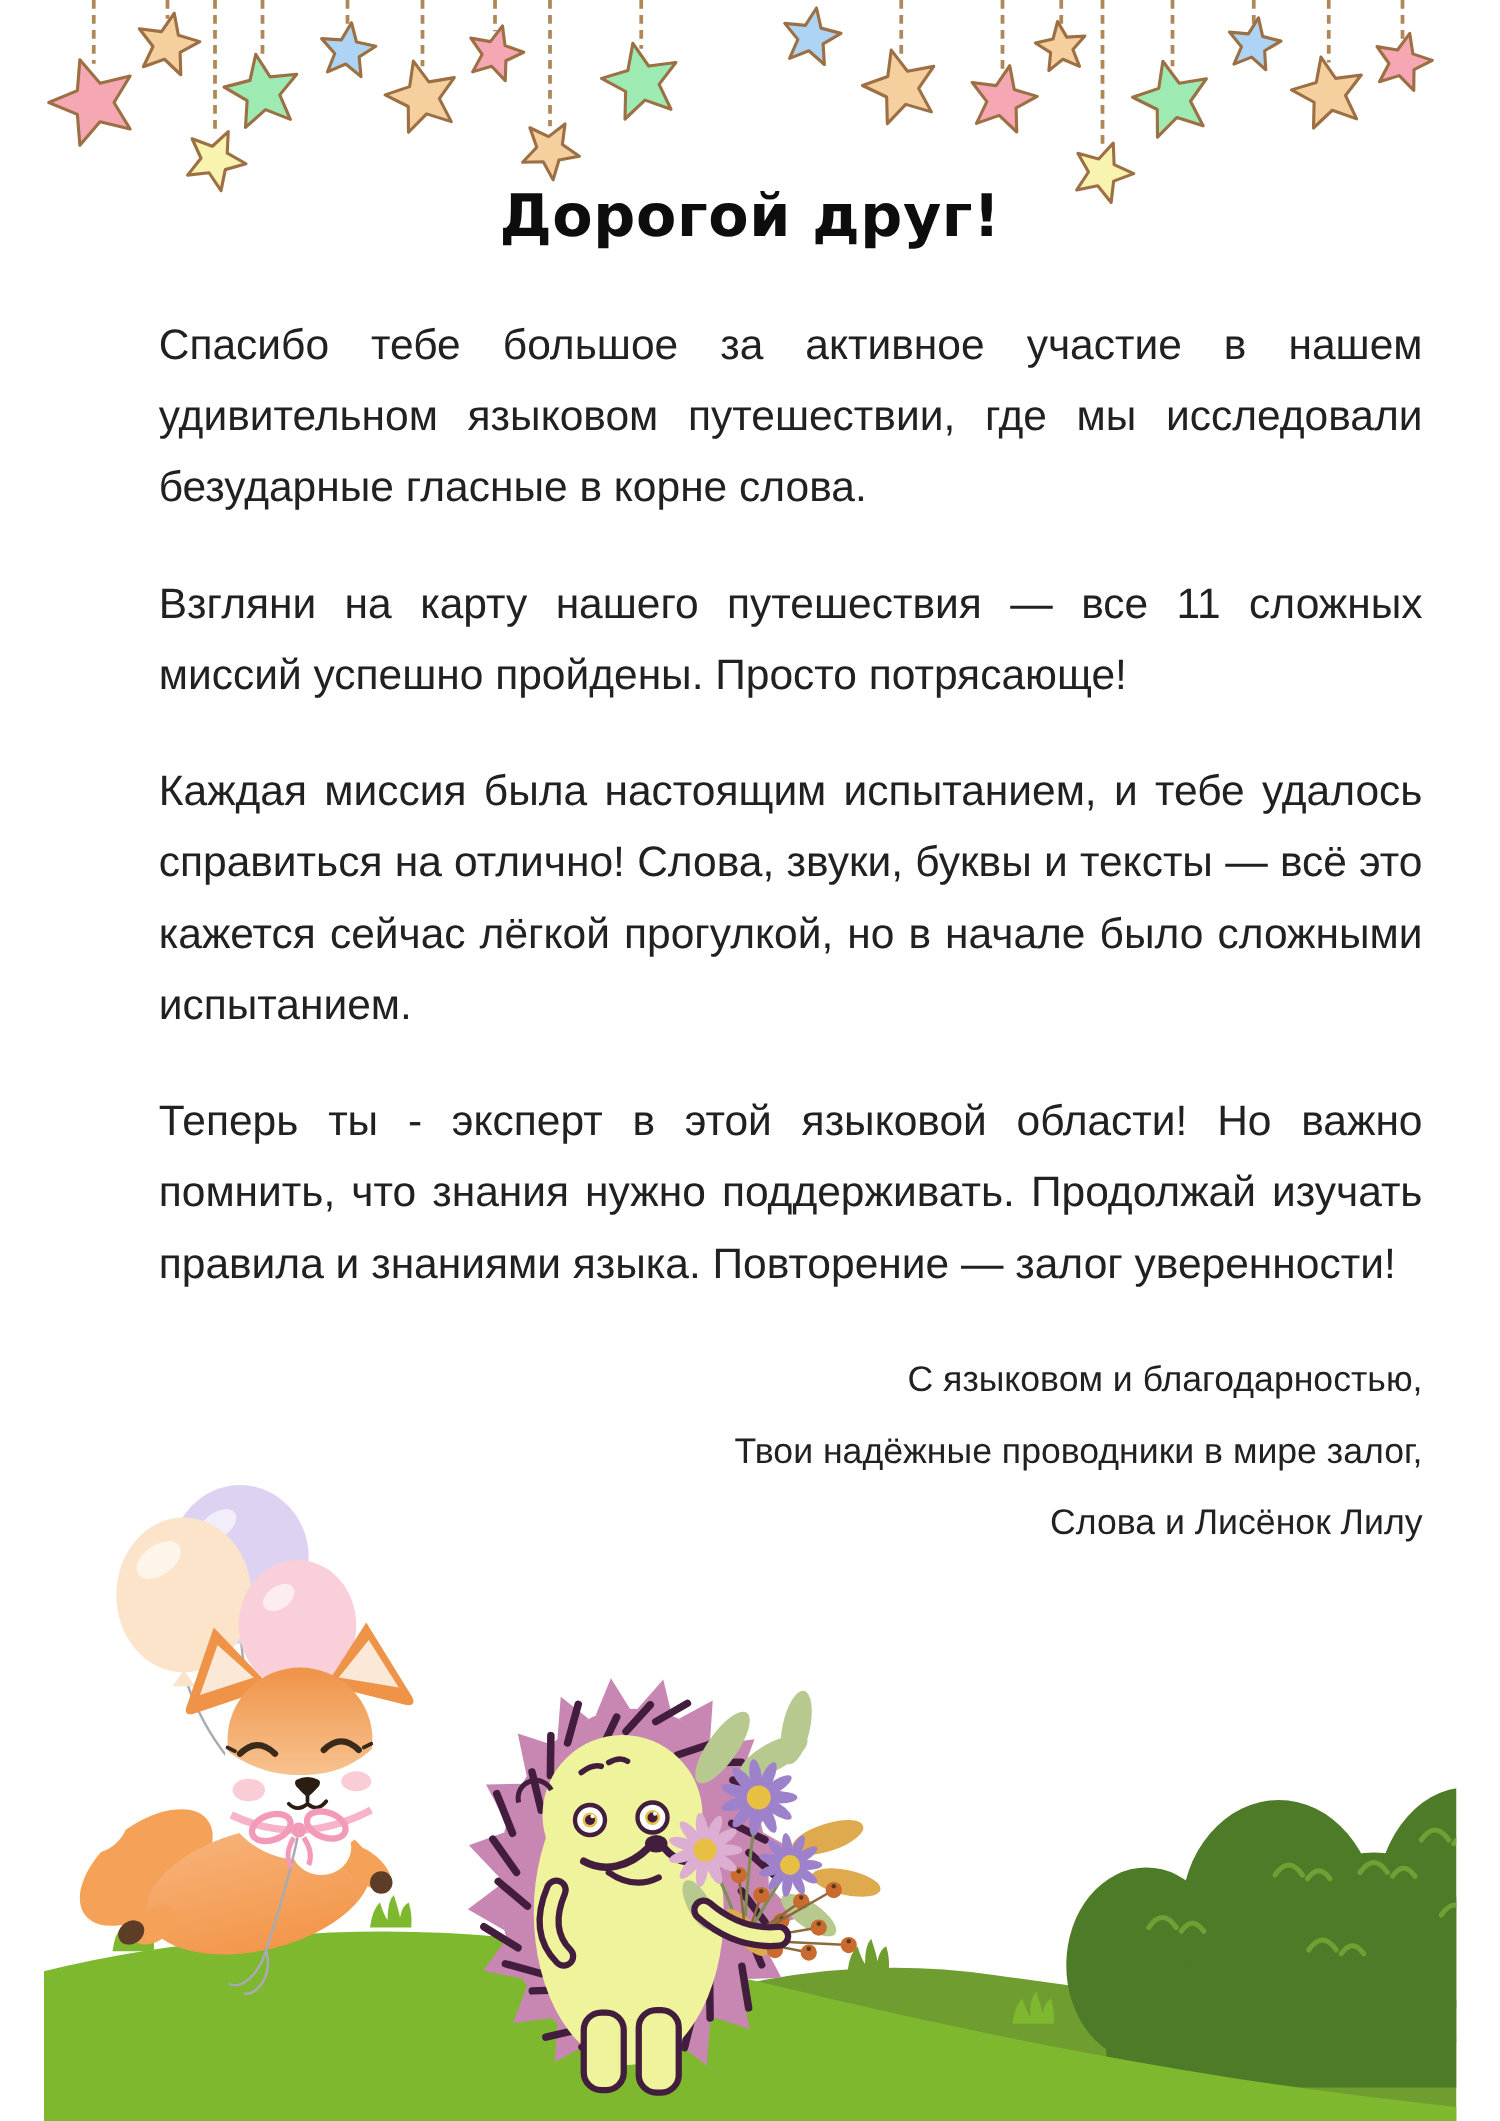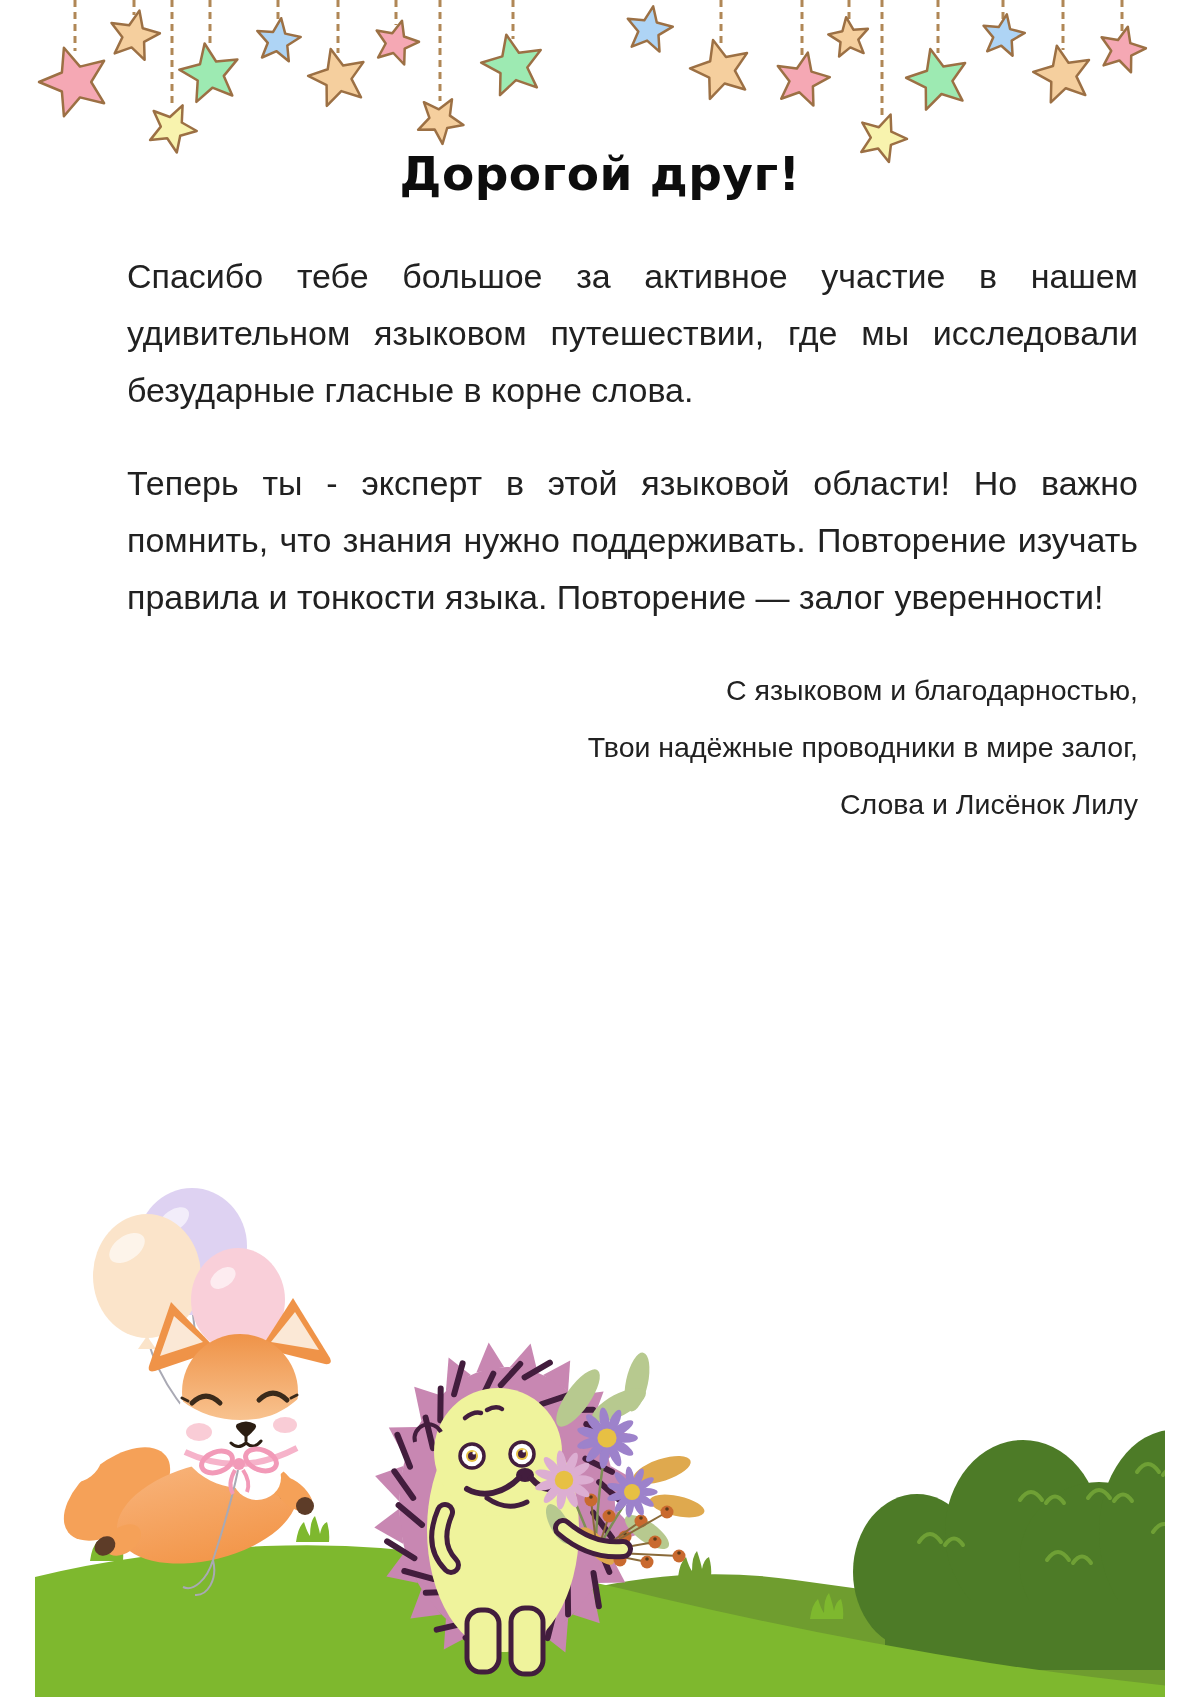--- a/index.html
+++ b/index.html
@@ -77,21 +77,23 @@
       <line x1="1087" y1="0" x2="1087" y2="31" stroke="#b08756" stroke-width="3" stroke-dasharray="7 5"></line>
       <path d="M1092.8,26.7L1095.3,43.1L1110.9,48.3L1096.2,55.7L1096.0,72.3L1084.4,60.5L1068.6,65.4L1076.2,50.8L1066.6,37.3L1083.0,40.0Z" fill="#f5a8b4" stroke="#9c7044" stroke-width="2.5" stroke-linejoin="round"></path>
       <line x1="1183" y1="0" x2="1183" y2="26" stroke="#b08756" stroke-width="3" stroke-dasharray="7 5"></line>
       <path d="M1173.8,22.6L1186.3,36.3L1204.3,31.4L1195.1,47.6L1205.4,63.1L1187.2,59.4L1175.6,74.0L1173.4,55.5L1156.0,48.9L1172.9,41.2Z" fill="#f5cf9e" stroke="#9c7044" stroke-width="2.5" stroke-linejoin="round"></path>
     </svg>
 
   <h1 class="page-title">Дорогой друг!</h1>
 
   <div class="content">
     <p>Спасибо тебе большое за активное участие в нашем удивительном языковом путешествии, где мы исследовали безударные гласные в корне слова.</p>
-    <p>Теперь ты - эксперт в этой языковой области! Но важно помнить, что знания нужно поддерживать. Повторение изучать правила и тонкости языка. Повторение — залог уверенности!</p>
+    <p>Взгляни на карту нашего путешествия — все 11 сложных миссий успешно пройдены. Просто потрясающе!</p>
+    <p>Каждая миссия была настоящим испытанием, и тебе удалось справиться на отлично! Слова, звуки, буквы и тексты — всё это кажется сейчас лёгкой прогулкой, но в начале было сложными испытанием.</p>
+    <p>Теперь ты - эксперт в этой языковой области! Но важно помнить, что знания нужно поддерживать. Продолжай изучать правила и знаниями языка. Повторение — залог уверенности!</p>
     <div class="signature">
       <p>С языковом и благодарностью,</p>
       <p>Твои надёжные проводники в мире залог,</p>
       <p>Слова и Лисёнок Лилу</p>
     </div>
   </div>
 
   <svg id="scene-svg" class="scene-svg" width="1200" height="620" viewBox="0 1077 1200 620">
     <defs>
       <linearGradient id="foxHead" x1="0" y1="0" x2="0" y2="1">

